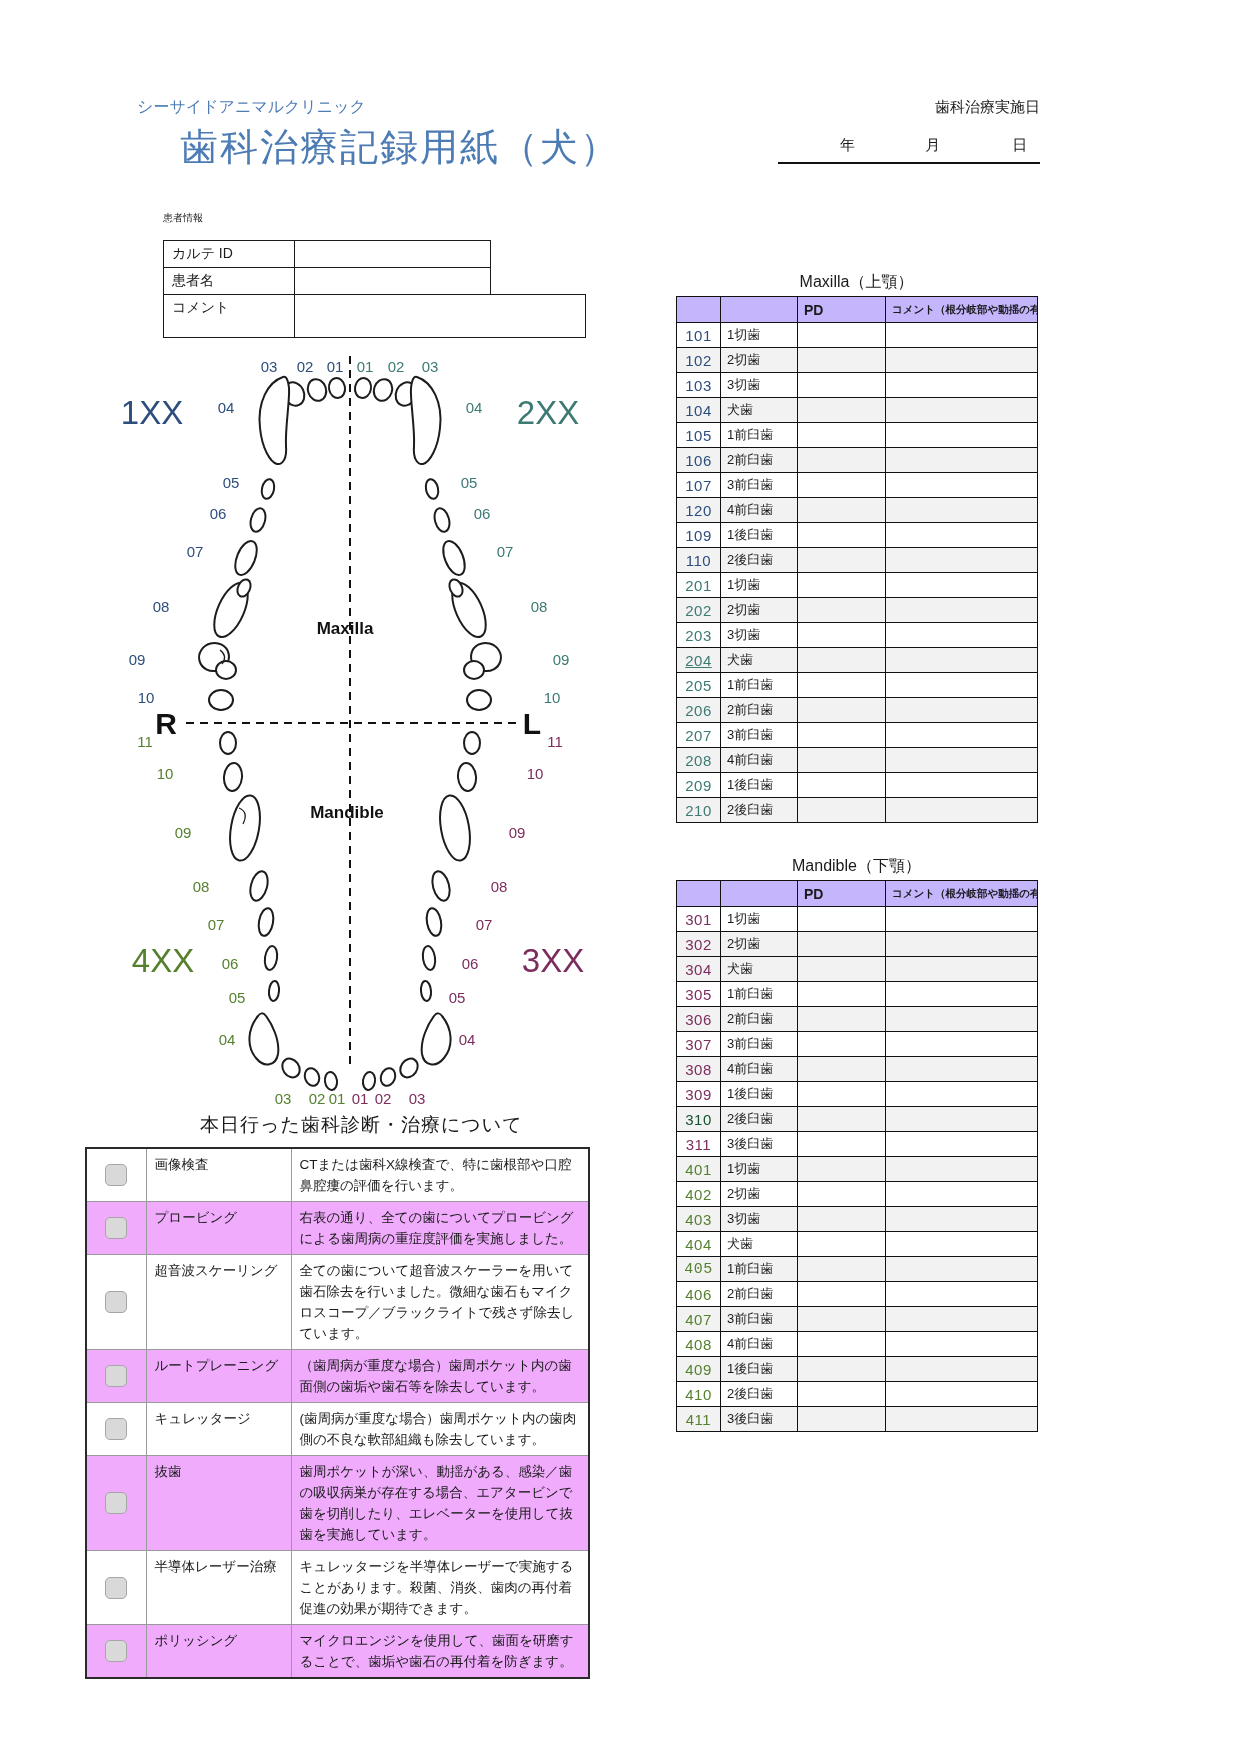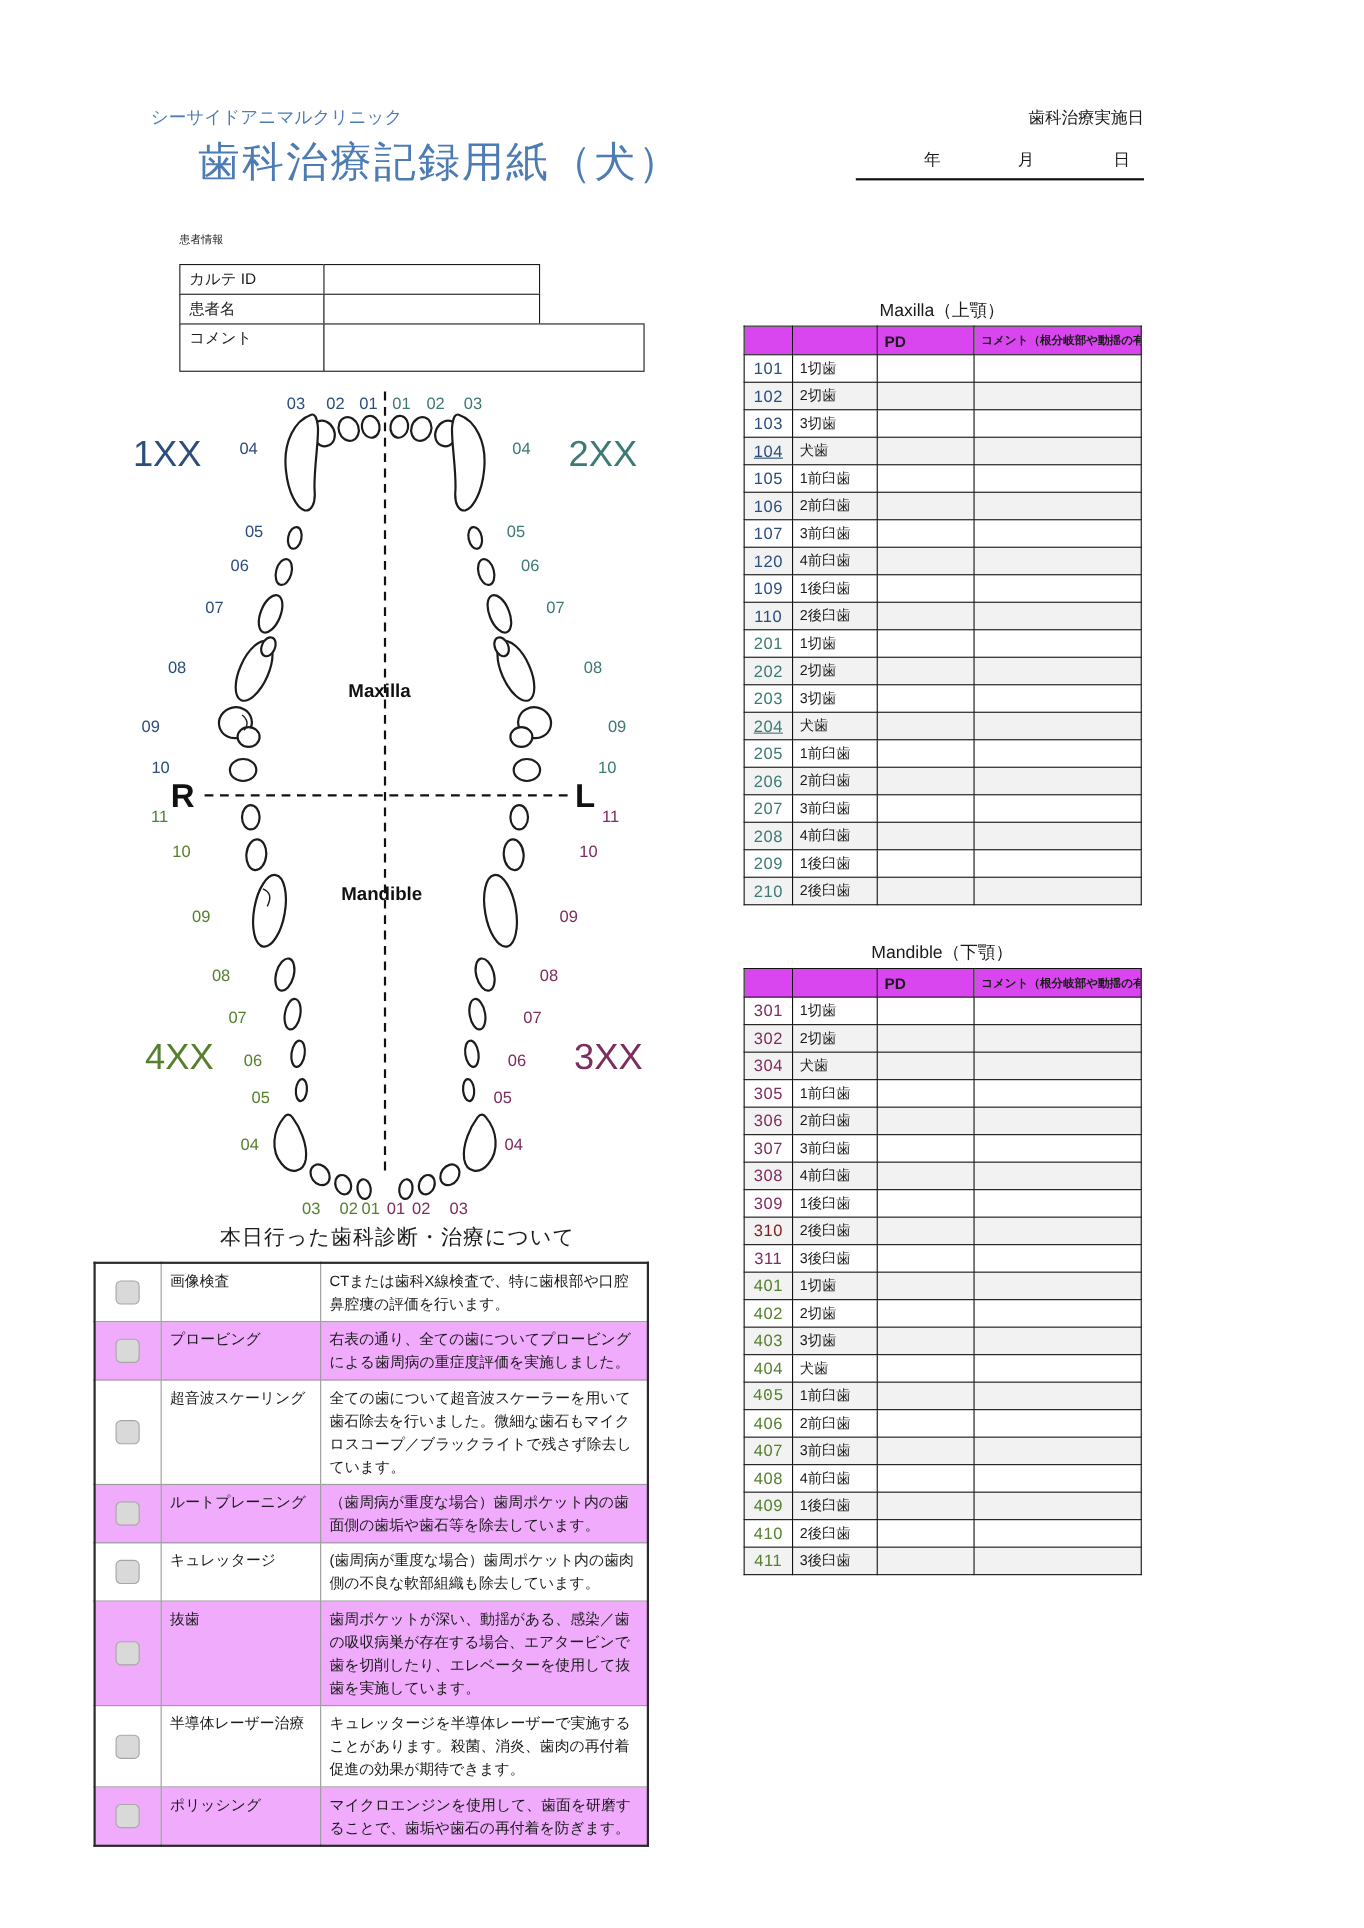--- a/index.html
+++ b/index.html
@@ -29,21 +29,21 @@
   .cq{font-size:33px;text-anchor:middle;}
   .crl{font-size:30px;font-weight:bold;text-anchor:middle;fill:#111;}
   .cjaw{font-size:17px;font-weight:bold;text-anchor:middle;fill:#111;}
   .t-q1{fill:#2d4e7d;} .t-q2{fill:#3c7a73;} .t-q3{fill:#7d2c5e;} .t-q4{fill:#55812f;}
   .dash{stroke:#111;stroke-width:2;stroke-dasharray:8 6;fill:none;}
 
   
   .jaw-title{font-size:16px;text-align:center;width:361px;}
   table.jaw{border-collapse:collapse;width:361px;table-layout:fixed;}
   table.jaw td,table.jaw th{border:1px solid #111;box-sizing:border-box;overflow:hidden;white-space:nowrap;}
-  table.jaw th{background:#d946ef;height:26px;text-align:left;padding:2px 6px;font-weight:bold;}
+  table.jaw th{background:#c4b5fd;height:26px;text-align:left;padding:2px 6px;font-weight:bold;}
   th.pd-h{font-size:14px;}
   th.cm-h{font-size:10.5px;}
   table.jaw td{height:25px;}
   td.code{font-size:15px;text-align:center;letter-spacing:.5px;}
   td.tname{font-size:13px;padding:2px 6px;}
   tr.alt td{background:#f2f2f2;}
 
   
   .tr-title{left:200px;top:1112px;font-size:19px;letter-spacing:1px;}
   table.treat{position:absolute;left:85px;top:1147px;width:503px;border-collapse:collapse;
@@ -224,21 +224,21 @@
             <td></td>
             <td></td>
           </tr>
           <tr>
             <td class="code" style="color: rgb(45, 78, 125);">103</td>
             <td class="tname">3切歯</td>
             <td></td>
             <td></td>
           </tr>
           <tr class="alt">
-            <td class="code" style="color: rgb(45, 78, 125); text-decoration: underline;">104</td>
+            <td class="code" style="color: rgb(45, 78, 125);">104</td>
             <td class="tname">犬歯</td>
             <td></td>
             <td></td>
           </tr>
           <tr>
             <td class="code" style="color: rgb(45, 78, 125);">105</td>
             <td class="tname">1前臼歯</td>
             <td></td>
             <td></td>
           </tr>
@@ -396,21 +396,21 @@
             <td></td>
             <td></td>
           </tr>
           <tr>
             <td class="code" style="color: rgb(125, 44, 94);">309</td>
             <td class="tname">1後臼歯</td>
             <td></td>
             <td></td>
           </tr>
           <tr class="alt">
-            <td class="code" style="color: #7f1d1d;">310</td>
+            <td class="code" style="color: #14532d;">310</td>
             <td class="tname">2後臼歯</td>
             <td></td>
             <td></td>
           </tr>
           <tr>
             <td class="code" style="color: rgb(125, 44, 94);">311</td>
             <td class="tname">3後臼歯</td>
             <td></td>
             <td></td>
           </tr>

